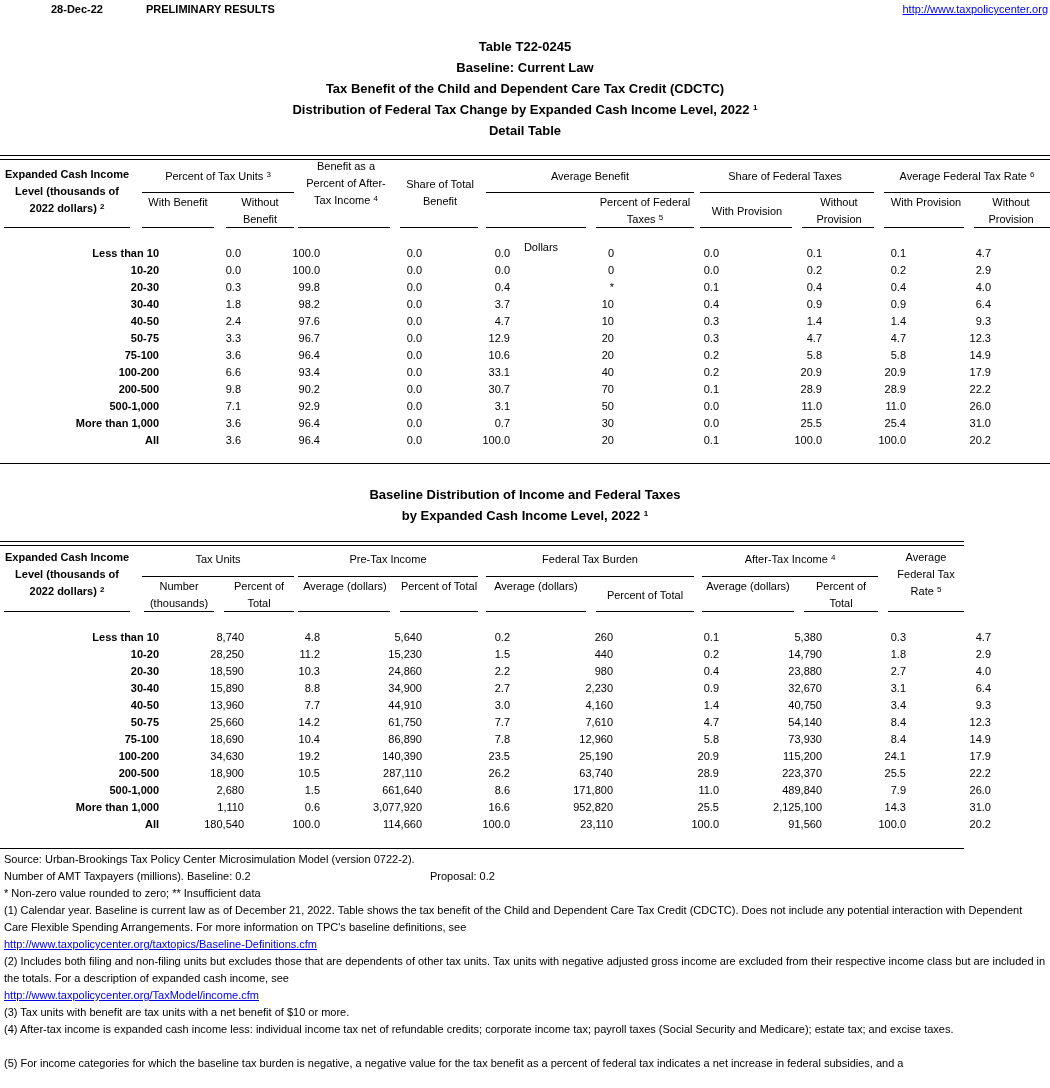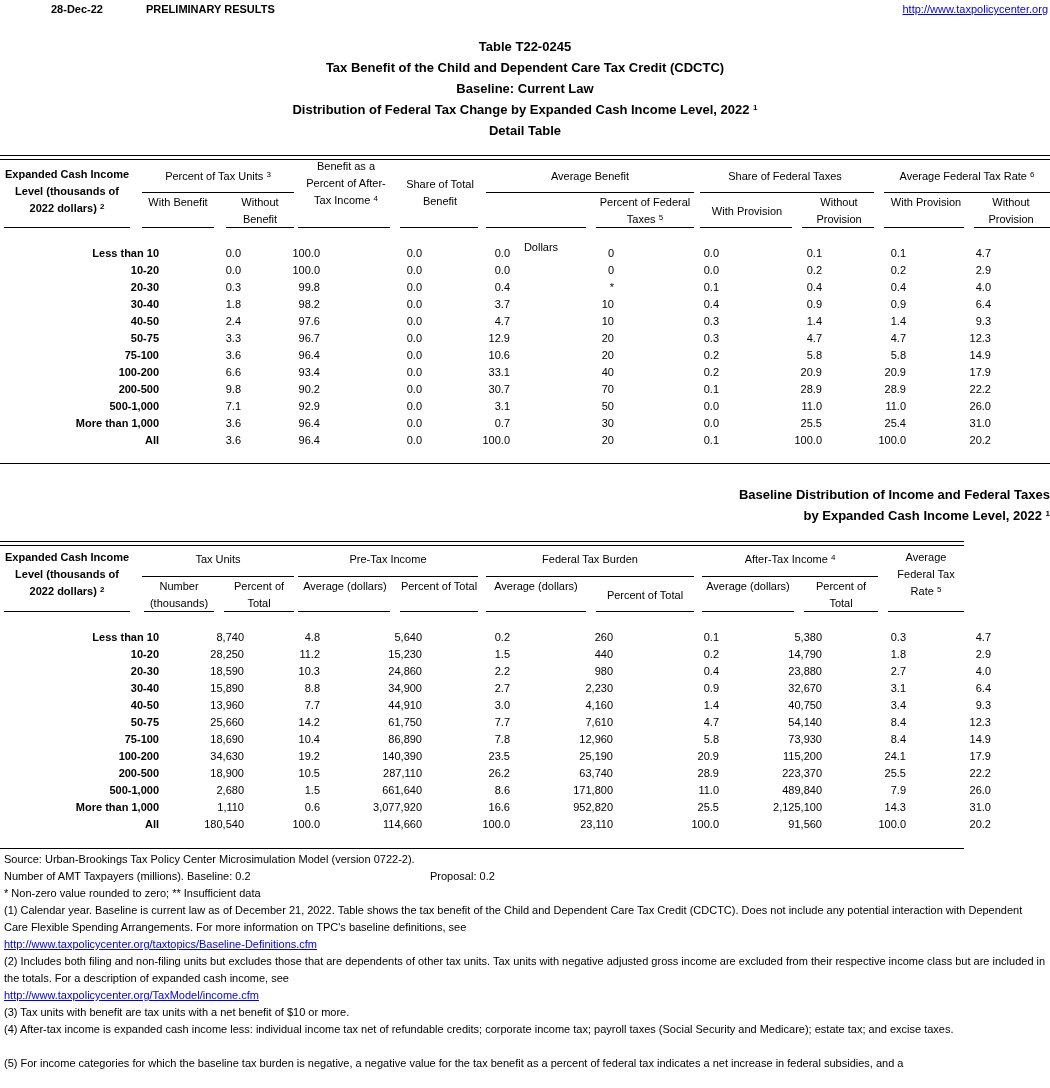--- a/index.html
+++ b/index.html
@@ -11,38 +11,38 @@
   .topbar .url { position:absolute; right:0; top:0; font-weight:normal; color:#0000ee; text-decoration:underline; }
   .titles { position:absolute; top:36px; left:0; width:1050px; text-align:center; font-weight:bold; font-size:13px; line-height:21px; }
   .titles div { white-space:nowrap; }
   sup { font-size:8px; vertical-align:top; position:relative; top:-2px; }
   .hdr { position:absolute; font-size:11px; text-align:center; line-height:17px; }
   .rule { position:absolute; height:0; border-top:1px solid #000; }
   .dblrule { position:absolute; height:3px; border-top:1px solid #000; border-bottom:1px solid #000; }
   .row { position:absolute; left:0; height:17px; font-size:11px; line-height:17px; white-space:nowrap;padding-left:48px; }
   .row span { position:absolute; text-align:right; }
   .row .lab { font-weight:bold; }
-  .sec2title { position:absolute; top:484px; left:0; width:1050px; text-align:right; font-weight:bold; font-size:13px; line-height:21px; }
+  .sec2title { position:absolute; top:484px; left:0; width:1050px; text-align:center; font-weight:bold; font-size:13px; line-height:21px; }
   .notes { position:absolute; top:851px; left:4px; width:1044px; font-size:11px; line-height:17px; }
   .notes a { color:#0000ee; text-decoration:underline; }
   .notes .gap { height:17px; }
 </style>
 </head>
 <body>
 
 <div class="topbar">
   <span class="date">28-Dec-22</span>
   <span class="prelim">PRELIMINARY RESULTS</span>
   <a class="url">http://www.taxpolicycenter.org</a>
 </div>
 
 <div class="titles">
   <div>Table T22-0245</div>
+  <div>Baseline: Current Law</div>
   <div>Tax Benefit of the Child and Dependent Care Tax Credit (CDCTC)</div>
-  <div>Baseline: Current Law</div>
   <div><span>Distribution of Federal Tax Change by Expanded Cash Income Level, 2022</span> <sup>1</sup></div>
   <div>Detail Table</div>
 </div>
 
 <div>
   <div class="dblrule" style="top:155px;left:0;width:1050px;"></div>
 
   <div class="hdr" style="left:2px;top:166px;width:130px;font-weight:bold;"><span>Expanded Cash Income Level (thousands of 2022 dollars)</span> <sup>2</sup></div>
   <div class="rule" style="left:4px;top:227px;width:126px;"></div>
 

